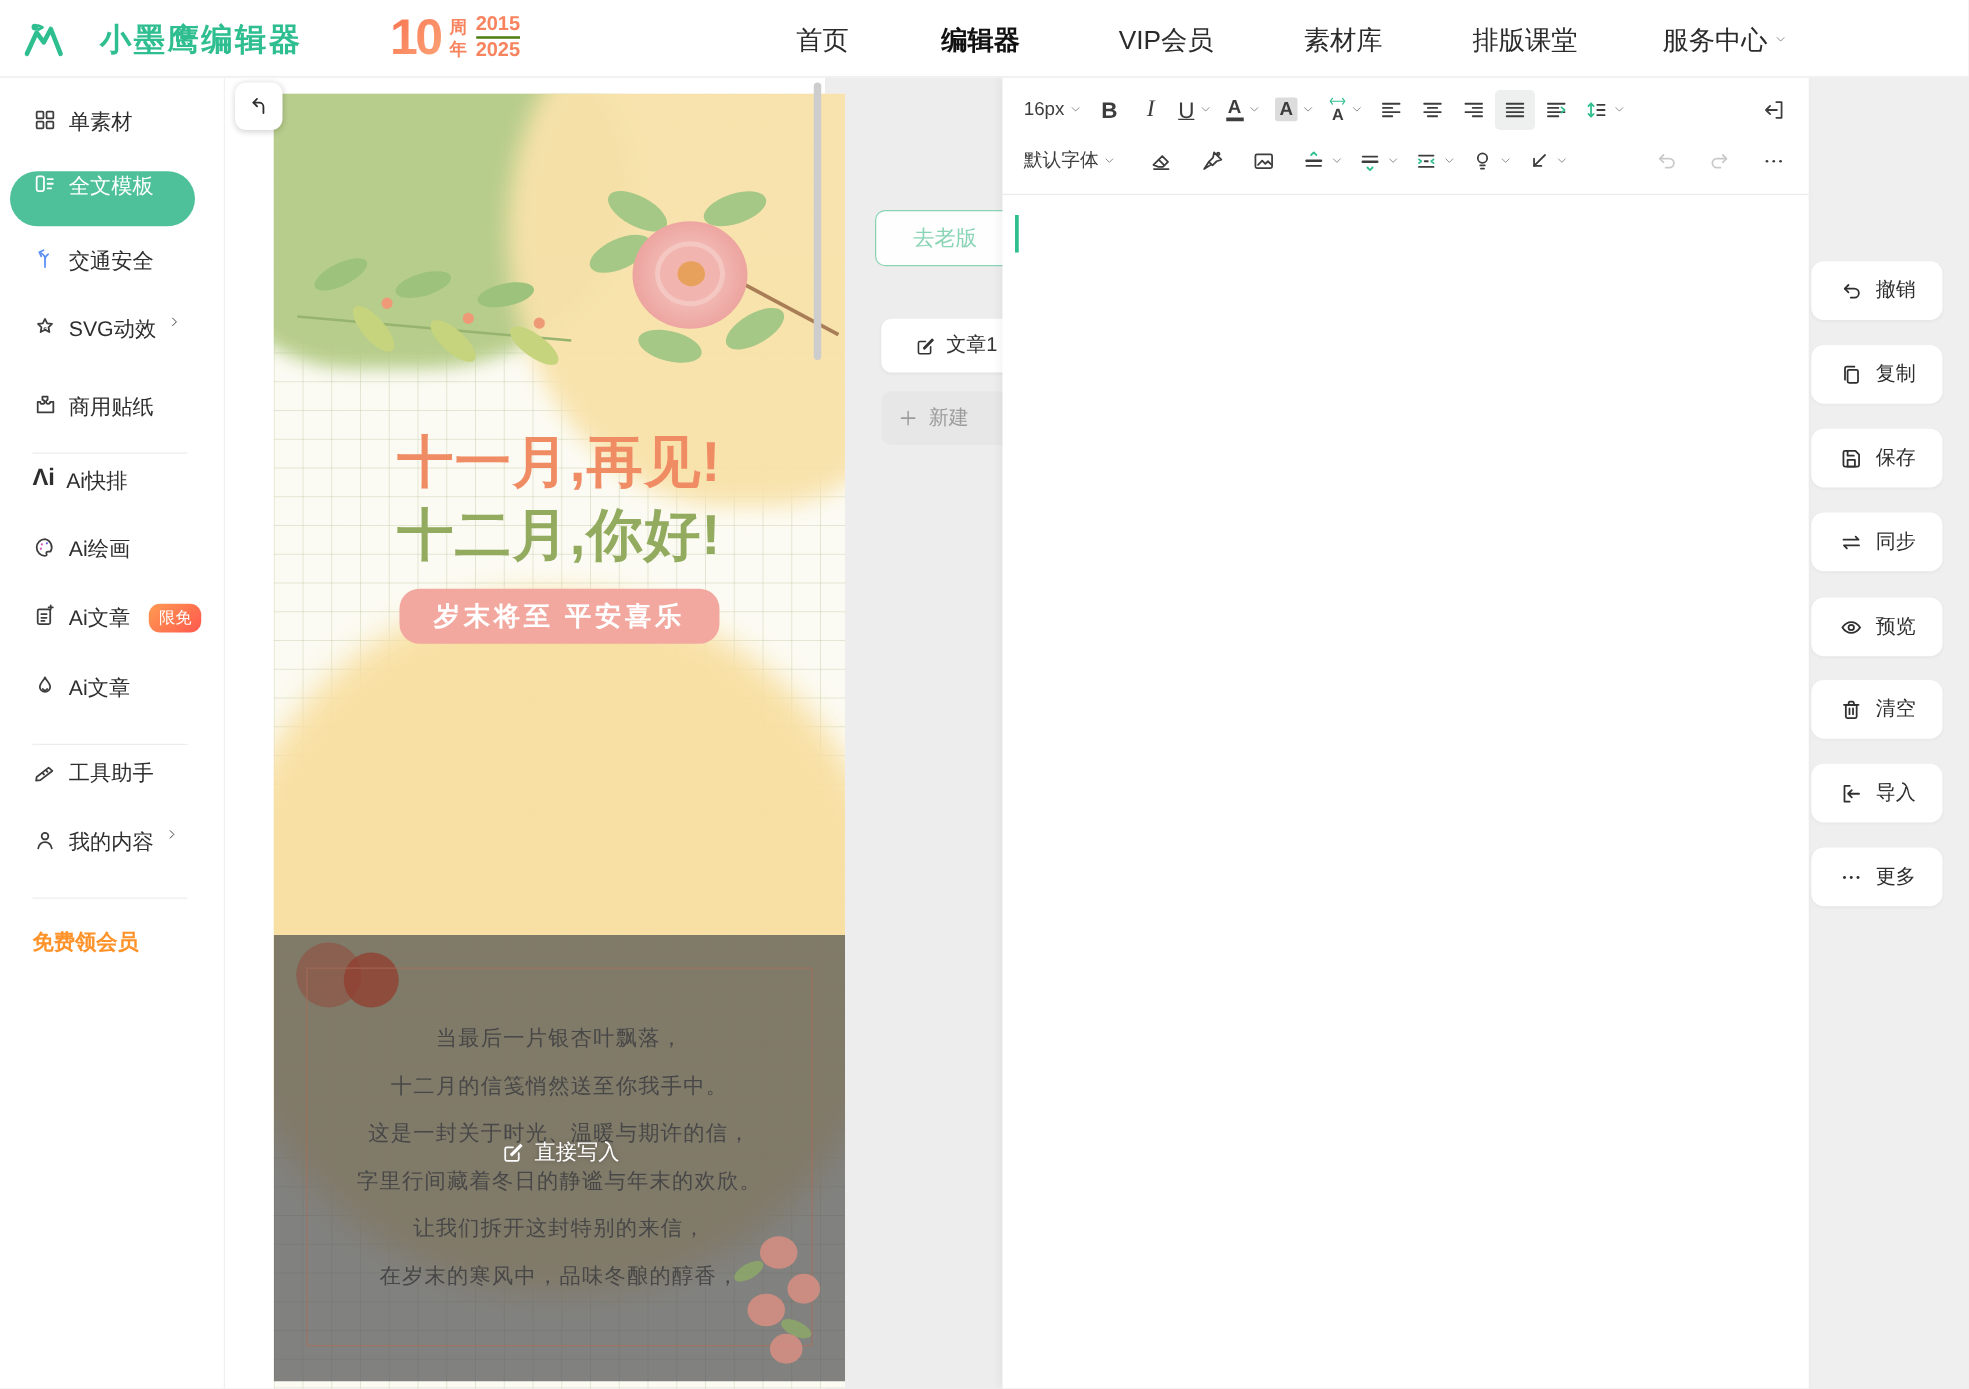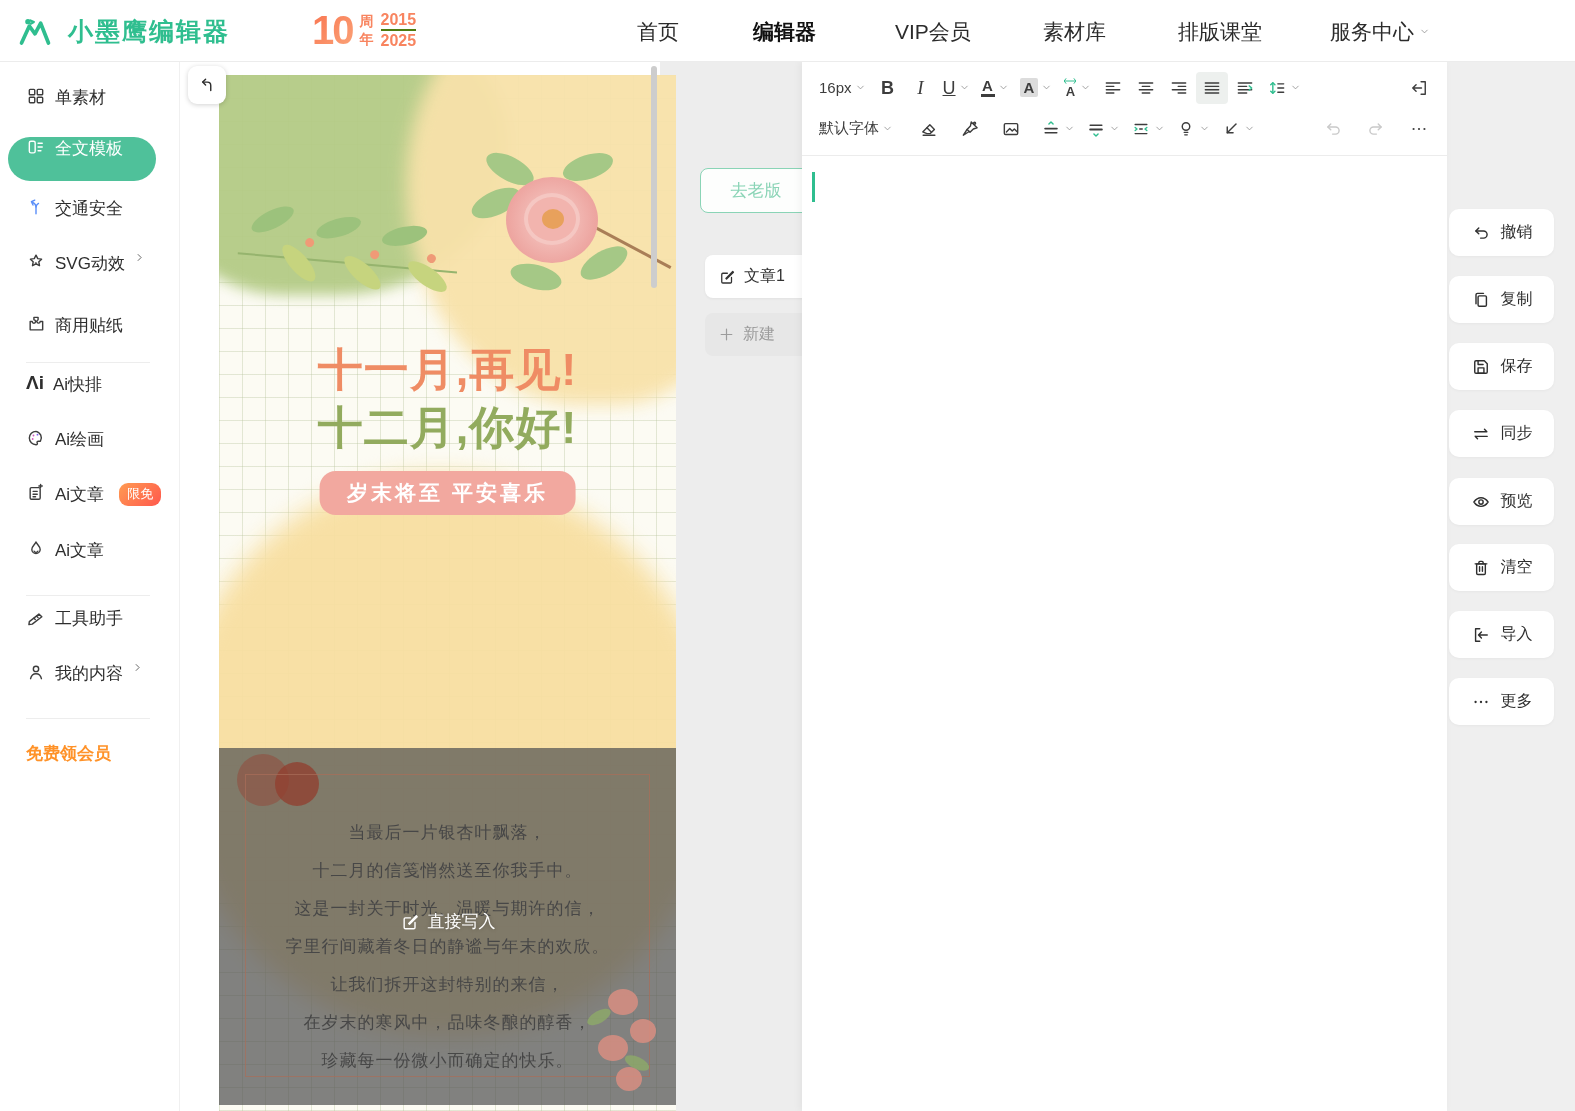--- a/index.html
+++ b/index.html
@@ -3,21 +3,21 @@
 <meta charset="utf-8">
 <style>
   * { margin:0; padding:0; box-sizing:border-box; }
   html,body { width:1575px; height:1111px; overflow:hidden; }
   body { font-family:"Liberation Sans","DejaVu Sans",sans-serif; background:#ededed; color:#333; }
   #app { position:relative; width:1575px; height:1111px; background:#ededed; overflow:hidden; }
 
   
   .header { position:absolute; left:0; top:0; width:1575px; height:62px; background:#fff;
             border-bottom:1px solid #ececec; z-index:30; }
-  .logo { position:absolute; left:16px; top:0; height:62px; display:flex; align-items:center; gap:14px; }
+  .logo { position:absolute; left:16px; top:0; height:62px; display:flex; align-items:center; gap:26px; }
   .logo-text { font-size:25px; font-weight:bold; color:#2fbe8f; letter-spacing:2px; }
   .anniv { position:absolute; left:312px; top:8px; display:flex; align-items:center; gap:7px; }
   .anniv-num { font-size:40px; font-weight:800; line-height:44px;
                background:linear-gradient(135deg,#f9734f,#fba579); -webkit-background-clip:text;
                background-clip:text; color:transparent; letter-spacing:-2px; }
   .anniv-zh { display:flex; flex-direction:column; justify-content:center; gap:2px;
               font-size:14px; font-weight:bold; color:#f8845f; line-height:16px; }
   .anniv-yr { display:flex; flex-direction:column; gap:1px; font-size:16px; font-weight:bold;
               color:#f8845f; line-height:18px; }
   .anniv-yr .y1 { border-bottom:2px solid #4d7c0f; }
@@ -74,34 +74,34 @@
            color:#fff; font-size:21px; font-weight:bold; letter-spacing:3px; padding:8px 28px;
            border-radius:16px; white-space:nowrap; }
   .back-btn { position:absolute; left:8px; top:4px; width:38px; height:38px; background:#fff; border-radius:9px;
               box-shadow:0 1px 5px rgba(0,0,0,.18); display:flex; align-items:center; justify-content:center;
               color:#2c2c2c; cursor:pointer; z-index:4; }
   .letter { position:absolute; left:0; top:673px; width:457px; height:357px; background:rgba(82,82,82,.72); }
   .lcircle1 { position:absolute; left:18px; top:6px; width:52px; height:52px; border-radius:50%; background:rgba(146,74,60,.55); }
   .lcircle2 { position:absolute; left:56px; top:14px; width:44px; height:44px; border-radius:50%; background:rgba(146,62,46,.75); }
   .lframe { position:absolute; left:26px; right:26px; top:26px; bottom:28px; border:1px solid rgba(170,110,88,.7); }
   .llines { position:absolute; left:0; top:66px; width:457px; text-align:center; }
-  .lline { font-size:17px; line-height:38px; color:#474747; letter-spacing:1px; }
+  .lline { font-size:17px; line-height:38px; color:#474747; letter-spacing:1px;font-family:Liberation Mono, monospace; }
   .write-btn { position:absolute; top:162px; left:50%; transform:translateX(-50%); display:flex; align-items:center;
                gap:8px; color:#fff; font-size:17px; cursor:pointer; z-index:3; text-shadow:0 0 4px rgba(0,0,0,.3); }
   .lflowers { position:absolute; right:6px; bottom:4px; width:90px; height:130px; opacity:.85; }
   .lf { position:absolute; border-radius:50%; background:#d98f82; }
   .lfg { position:absolute; border-radius:50%; background:#8da86a; }
   .pv-scroll { position:absolute; left:471px; top:4px; width:6px; height:222px; border-radius:3px; background:#cdcdcd; }
 
   
   .legacy-btn { position:absolute; left:700px; top:168px; width:112px; height:45px; background:#fdfefd;
                 border:1px solid #8ad4b6; border-radius:8px; color:#8ad4b6; font-size:17px;
                 display:flex; align-items:center; justify-content:center; z-index:5; cursor:pointer; }
   .article-tab { position:absolute; left:705px; top:255px; width:110px; height:43px; background:#fff;
-                 border-radius:8px; display:flex; align-items:center; gap:8px; padding-left:13px;
+                 border-radius:8px; display:flex; align-items:center; gap:8px; padding-left:26px;
                  font-size:16px; color:#333; z-index:5; cursor:pointer; box-shadow:0 1px 3px rgba(0,0,0,.05); }
   .new-btn { position:absolute; left:705px; top:313px; width:110px; height:43px; background:#e7e7e7;
              border-radius:8px; display:flex; align-items:center; gap:8px; padding-left:13px;
              font-size:16px; color:#9c9c9c; z-index:5; cursor:pointer; }
 
   
   .editor-panel { position:absolute; left:802px; top:62px; width:645px; height:1049px; background:#fff;
                   z-index:15; box-shadow:-2px 0 8px rgba(0,0,0,.05); }
   .toolbar { border-bottom:1px solid #ececec; padding:5px 12px 6px; }
   .tb-row { display:flex; align-items:center; height:41px; gap:1px; }
@@ -317,21 +317,20 @@
         <div class="lcircle1"></div>
         <div class="lcircle2"></div>
         <div class="lframe"></div>
         <div class="llines">
           <div class="lline">当最后一片银杏叶飘落，</div>
           <div class="lline">十二月的信笺悄然送至你我手中。</div>
           <div class="lline">这是一封关于时光、温暖与期许的信，</div>
           <div class="lline">字里行间藏着冬日的静谧与年末的欢欣。</div>
           <div class="lline">让我们拆开这封特别的来信，</div>
           <div class="lline">在岁末的寒风中，品味冬酿的醇香，</div>
-          <div class="lline">珍藏每一份微小而确定的快乐。</div>
         </div>
         <div class="lflowers">
           <div class="lf" style="left:28px;top:18px;width:30px;height:26px"></div>
           <div class="lf" style="left:50px;top:48px;width:26px;height:24px"></div>
           <div class="lf" style="left:18px;top:64px;width:30px;height:26px"></div>
           <div class="lfg" style="left:6px;top:40px;width:26px;height:12px;transform:rotate(-30deg)"></div>
           <div class="lfg" style="left:44px;top:86px;width:26px;height:12px;transform:rotate(25deg)"></div>
           <div class="lf" style="left:36px;top:96px;width:26px;height:24px"></div>
         </div>
         <div class="write-btn">

